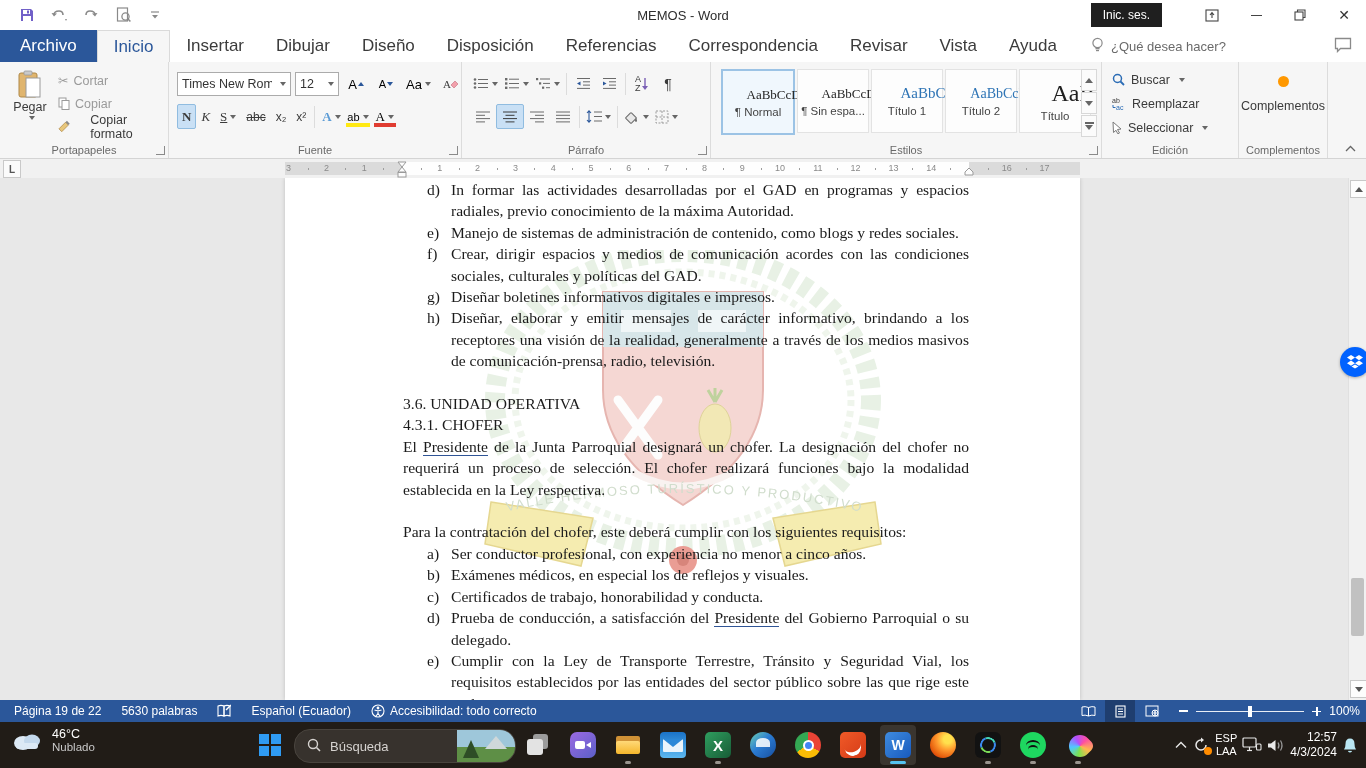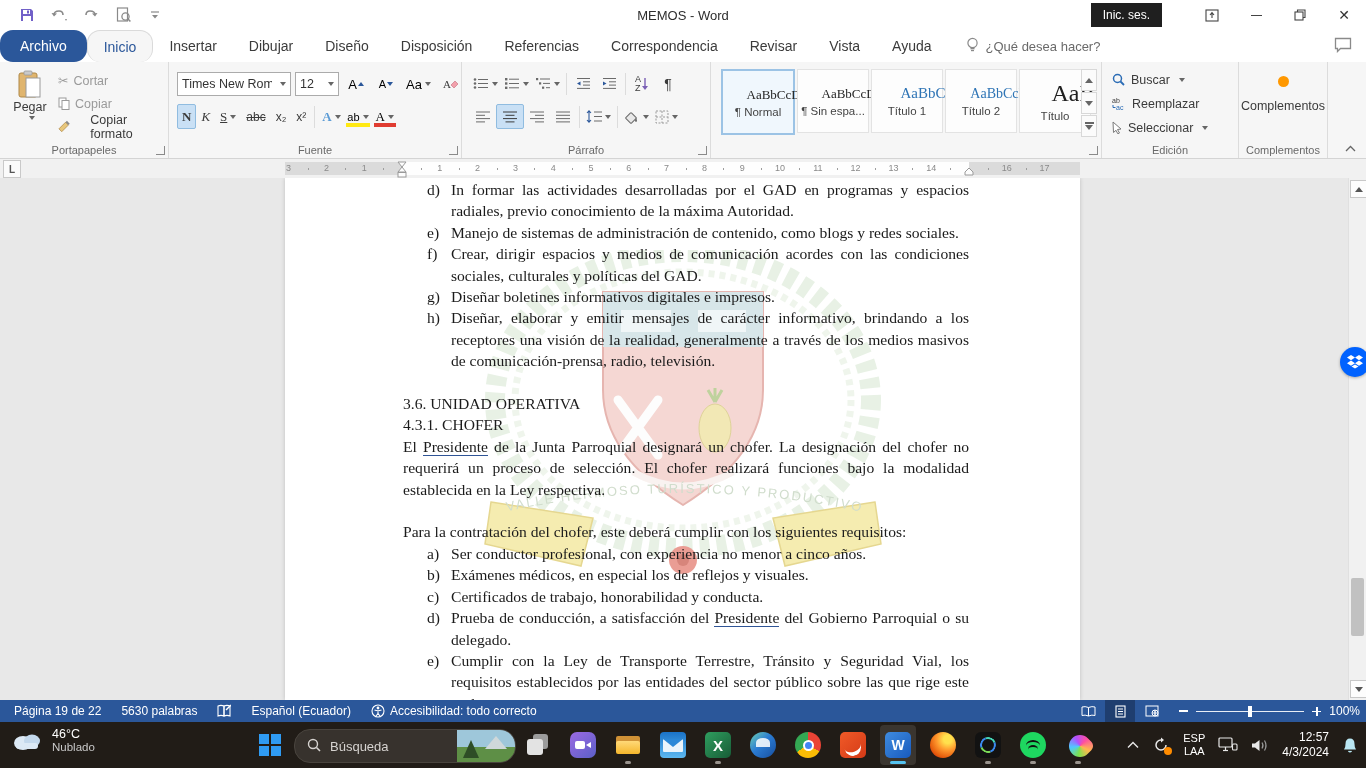--- a/index.html
+++ b/index.html
@@ -12,21 +12,21 @@
   .qat .qbtn{width:18px;height:18px;display:flex;align-items:center;justify-content:center;}
   .apptitle{position:absolute;left:0;right:0;text-align:center;font-size:13px;color:#2d2d2d;pointer-events:none;}
   .titlebar-right{position:absolute;right:0;top:0;height:30px;display:flex;align-items:center;}
   .signin-btn{background:#1f1f1f;color:#fff;font-size:12px;padding:5px 12px;margin-right:28px;}
   .winbtn{width:44px;height:30px;display:flex;align-items:center;justify-content:center;color:#444;}
   .minbar{width:11px;height:1px;background:#444;}
   .closex{font-size:14px;color:#333;}
 
   
   .tabrow{position:absolute;top:30px;left:0;width:1366px;height:32px;background:#fff;display:flex;align-items:stretch;}
-  .tab{padding:0 16px;display:flex;align-items:center;font-size:14px;color:#3b3b3b;cursor:default;border-radius:13px;}
+  .tab{padding:0 16px;display:flex;align-items:center;font-size:17px;color:#3b3b3b;cursor:default;}
   .tab.file{background:#2b579a;color:#fff;padding:0 20px;}
   .tab.active{background:#f6f6f6;color:#2b579a;border:1px solid #dadada;border-bottom:none;}
   .tellme{display:flex;align-items:center;gap:7px;margin-left:18px;font-size:13px;color:#6a6a6a;}
   .comment-bubble{position:absolute;right:14px;top:7px;}
 
   
   .ribbon{position:absolute;top:62px;left:0;width:1366px;height:96px;background:#f6f6f6;border-bottom:1px solid #d4d4d4;display:flex;}
   .rgroup{position:relative;height:96px;flex:0 0 auto;border-right:1px solid #dcdcdc;}
   .glabel{position:absolute;bottom:2px;left:0;right:0;text-align:center;font-size:11px;color:#696969;}
   .launcher{position:absolute;right:3px;bottom:3px;width:8px;height:8px;border-right:1px solid #8a8a8a;border-bottom:1px solid #8a8a8a;}
@@ -165,21 +165,21 @@
   .ico-foxit::after{content:"";position:absolute;left:4px;top:5px;width:17px;height:15px;border-bottom:4px solid #fff;border-radius:50%;transform:rotate(-18deg);}
   .ico-word{background:linear-gradient(135deg,#3f8ce0,#185abd);border-radius:5px;}
   .ico-word::after{content:"W";position:absolute;inset:0;display:flex;align-items:center;justify-content:center;color:#fff;font-weight:bold;font-size:14px;}
   .ico-firefox{border-radius:50%;background:radial-gradient(circle at 68% 28%,#ffe14d 0 16%,#ff9a2e 42%,#e55b0c 72%,#b5121b 100%);}
   .ico-webex{background:#121212;border-radius:6px;}
   .ico-webex::after{content:"";position:absolute;left:5px;top:5px;width:12px;height:12px;border-radius:50%;border:2.5px solid #3b8af0;border-top-color:#45d8b8;border-bottom-color:#7bdb57;transform:rotate(25deg);}
   .ico-spotify{border-radius:50%;background:#1ed760;}
   .ico-spotify::before{content:"";position:absolute;left:6px;top:8px;width:14px;height:9px;border-top:2.5px solid #101010;border-radius:50%;}
   .ico-spotify::after{content:"";position:absolute;left:8px;top:13px;width:10px;height:7px;border-top:2.5px solid #101010;border-radius:50%;}
   .ico-colorapp{left:2px;top:1px;width:22px;height:22px;border-radius:50% 6px 50% 50%;transform:rotate(45deg);background:conic-gradient(#ff4fa0,#ffb84f,#7ce34f,#4fc9ff,#b14fff,#ff4fa0);}
-  .tray{position:absolute;right:8px;top:0;height:46px;display:flex;align-items:center;gap:13px;color:#fff;}
+  .tray{position:absolute;right:8px;top:0;height:46px;display:flex;align-items:center;gap:5px;color:#fff;}
   .trayicon{display:flex;align-items:center;justify-content:center;}
   .chev-up{font-size:13px;color:#e8e8e8;}
   .langcol{display:flex;flex-direction:column;align-items:center;font-size:11px;line-height:13px;}
   .timecol{display:flex;flex-direction:column;align-items:flex-end;font-size:12px;line-height:15px;}
   .sync{position:relative;}
   .sync .odot{position:absolute;right:-2px;bottom:-1px;width:8px;height:8px;border-radius:50%;background:#ff8c00;}
 </style>
 </head>
 <body>
 
@@ -543,20 +543,21 @@
         <div class="sscr">
             <span class="tri-d"></span>
           </div>
         <div class="sscr">
             <span class="tri-db">
               <span class="bar"></span>
               <span class="tri-d"></span>
             </span>
           </div>
       </div>
+      <div class="glabel">Estilos</div>
       <span class="launcher"></span>
     </div>
 
     <div class="rgroup g-edit">
       <div class="editrows">
         <div class="erow">
           <svg width="13" height="13" viewBox="0 0 13 13">
               <circle cx="5.5" cy="5.5" r="4" fill="none" stroke="#2b6cb5" stroke-width="1.5"></circle>
               <line x1="8.5" y1="8.5" x2="12" y2="12" stroke="#2b6cb5" stroke-width="1.8"></line>
             </svg>

